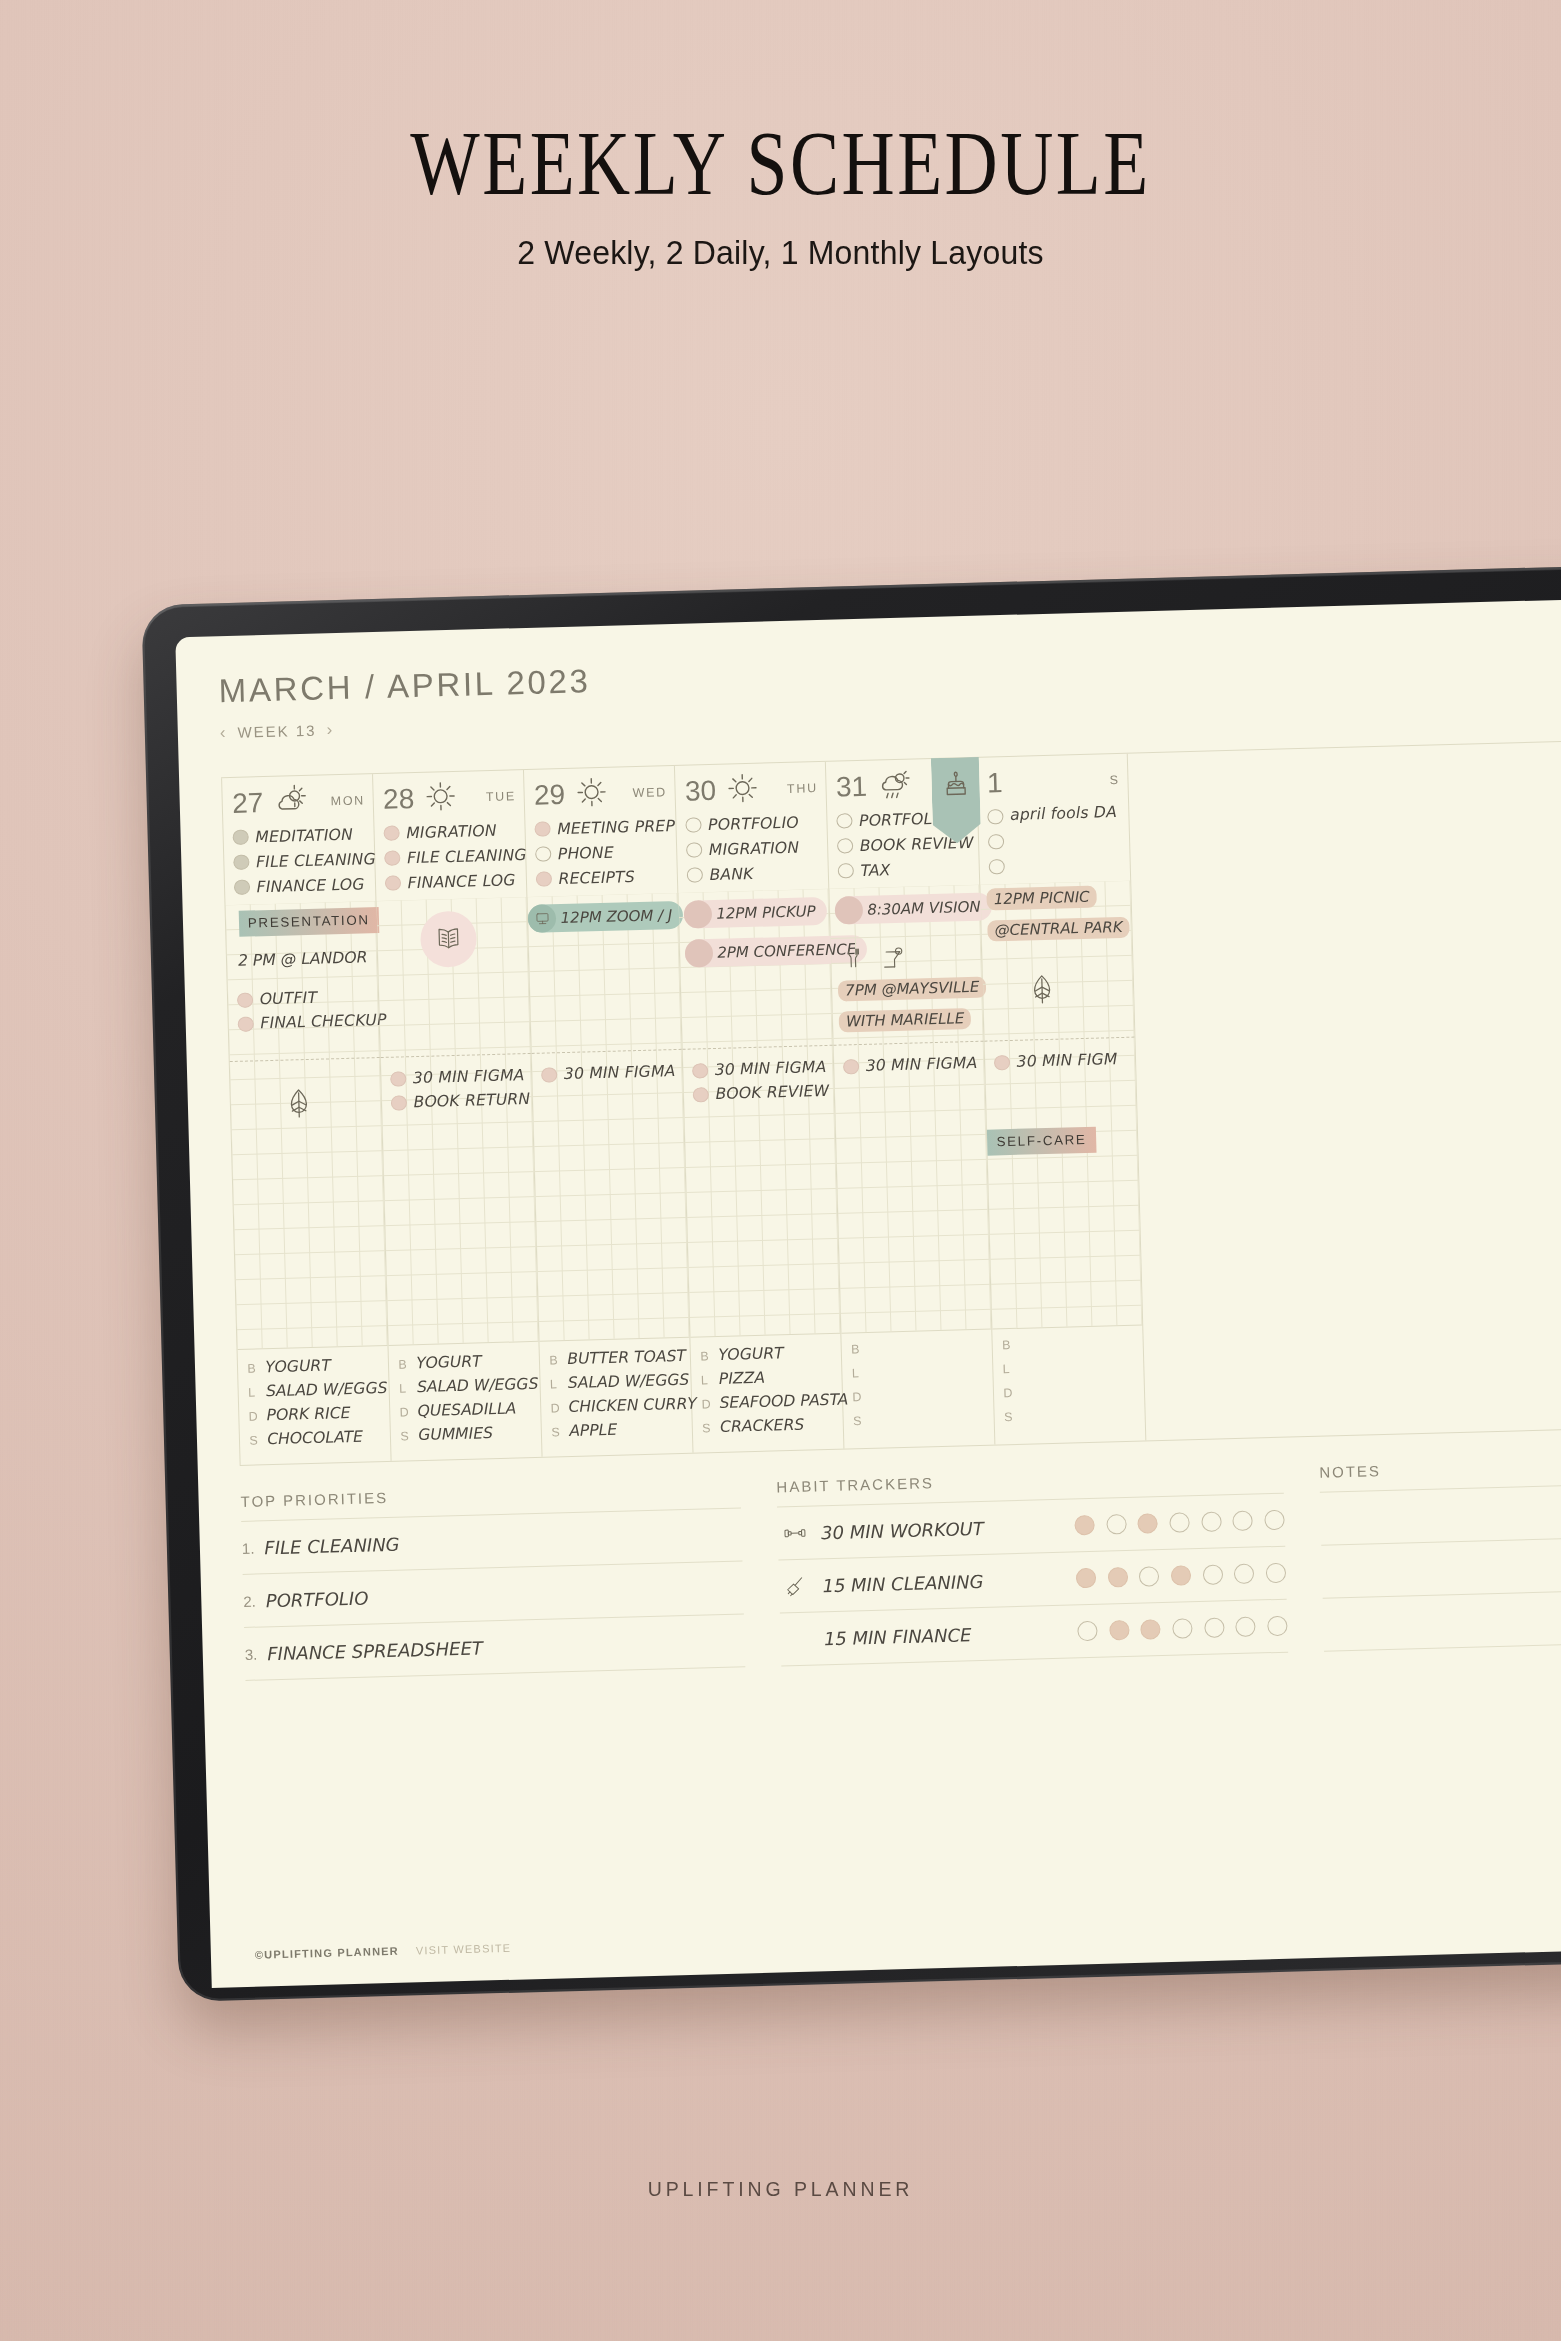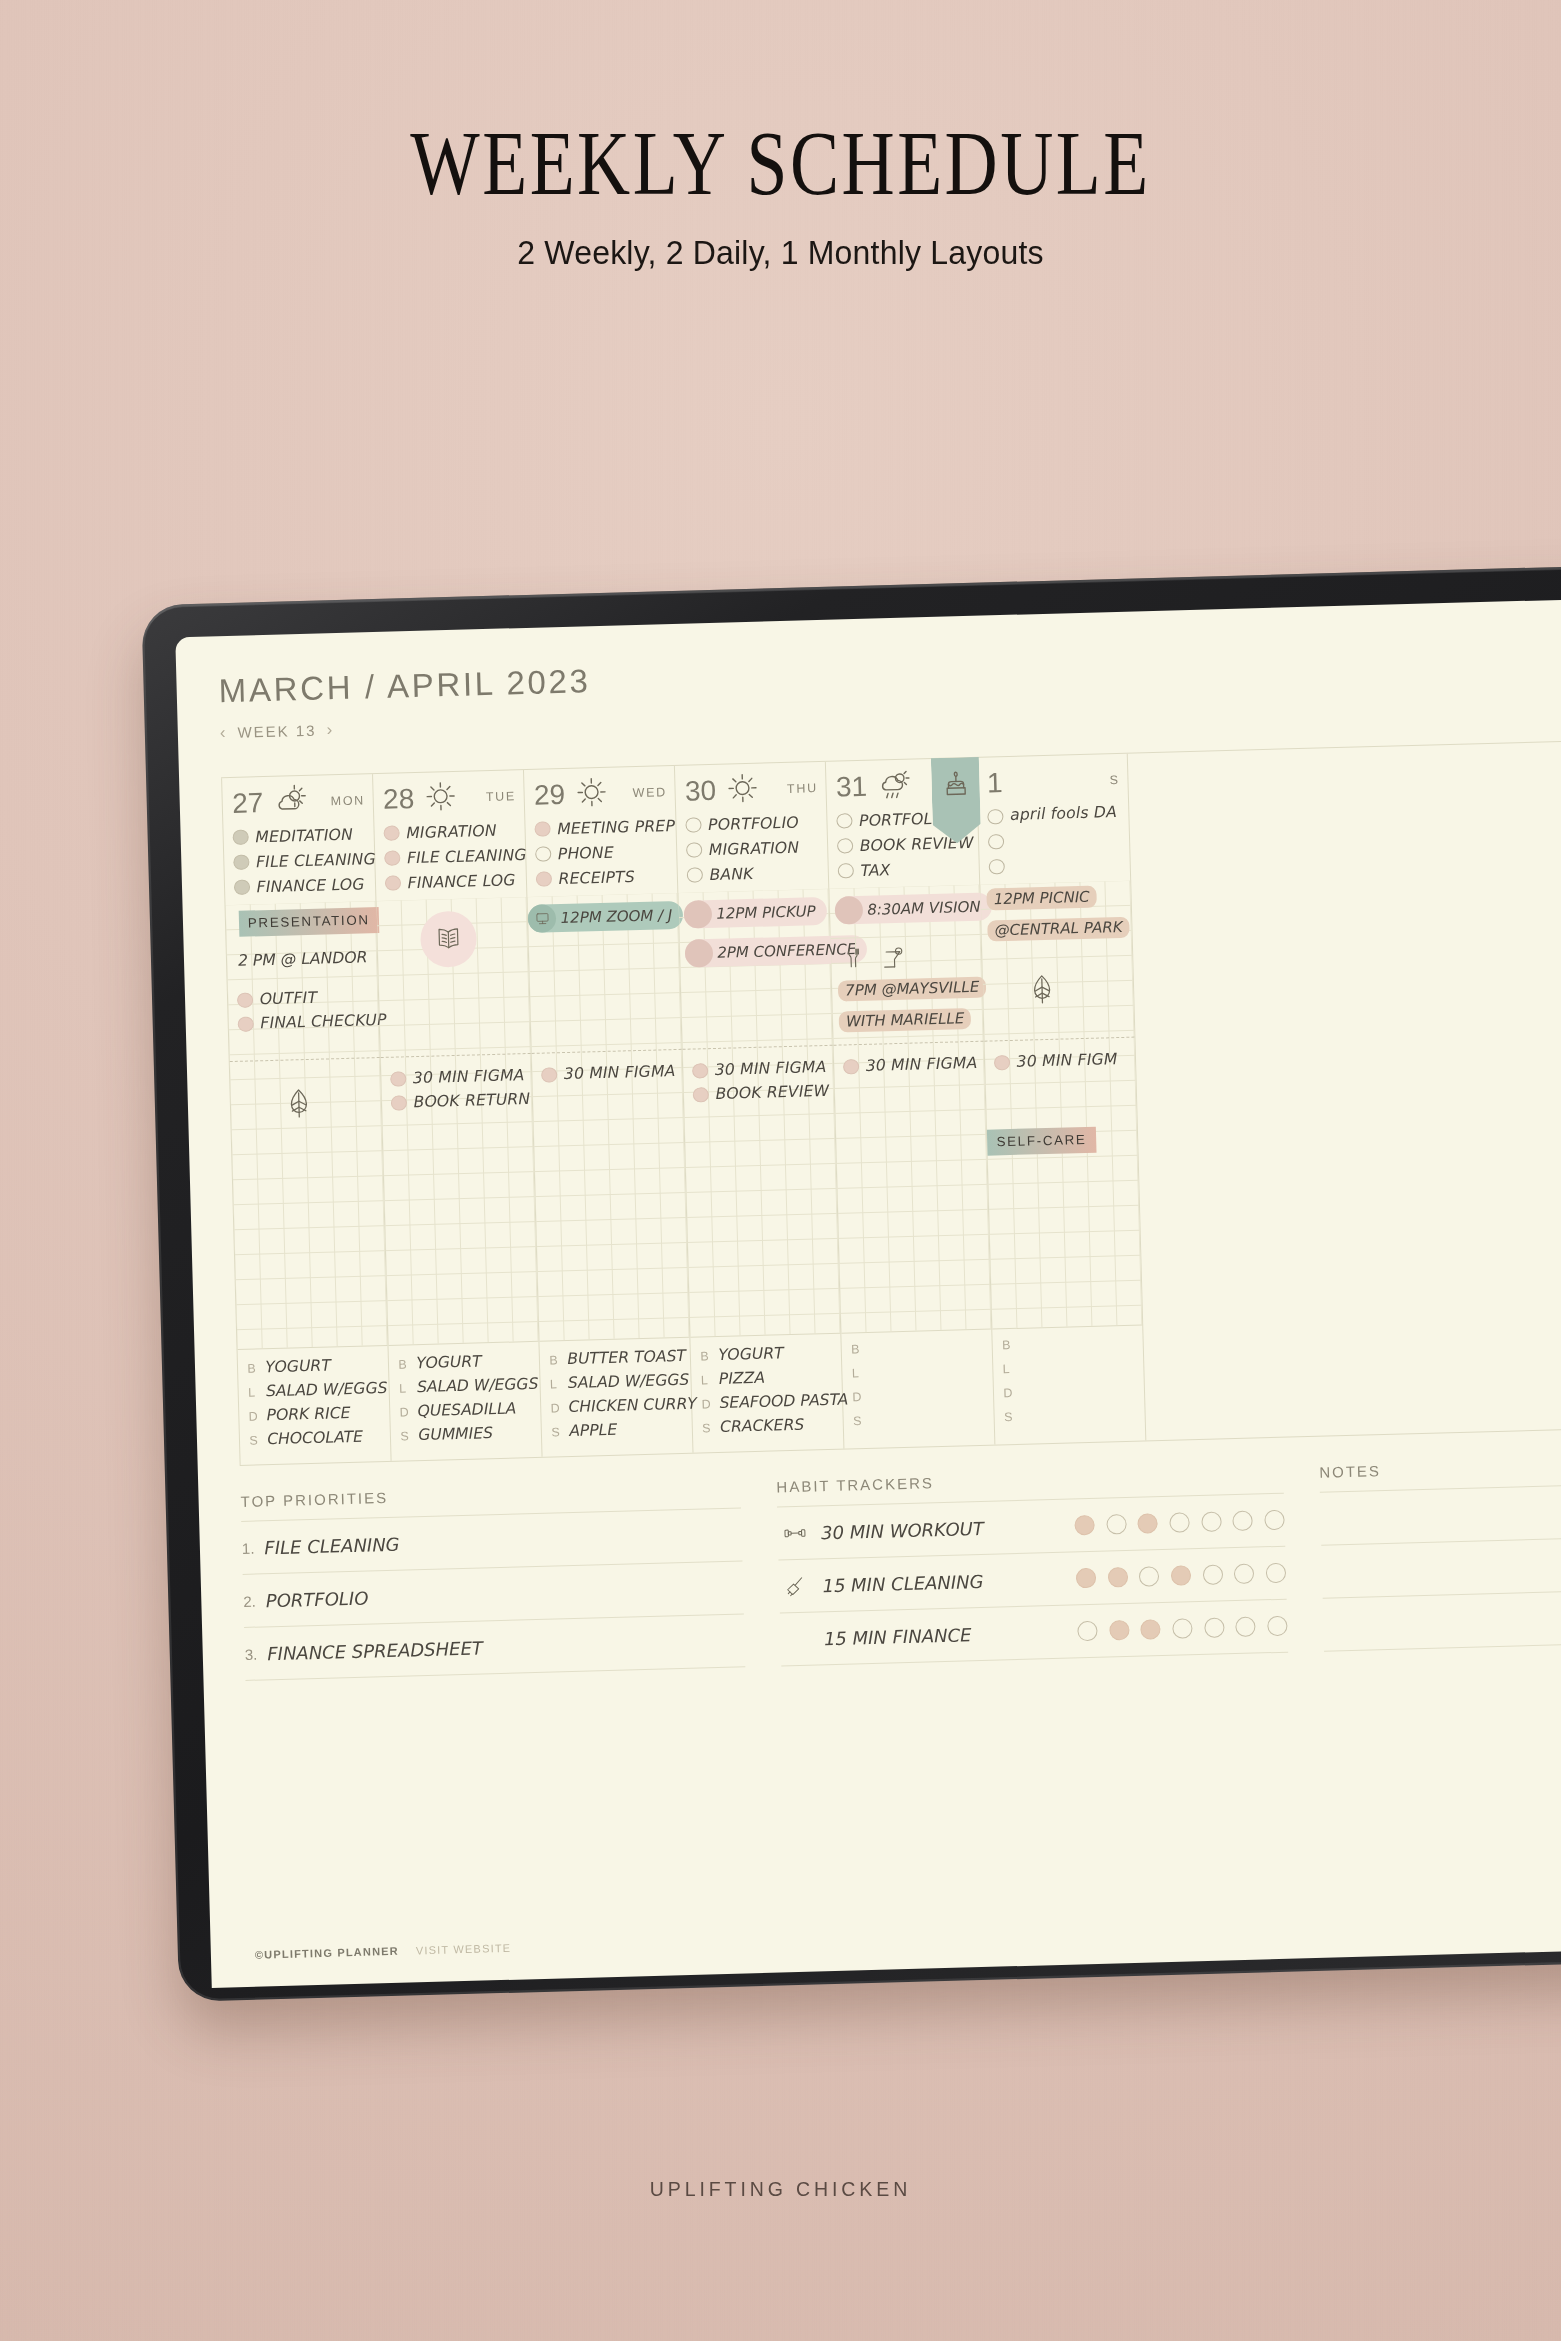--- a/index.html
+++ b/index.html
@@ -662,14 +662,14 @@
 
       <div class="foot">
         <span class="c">©UPLIFTING PLANNER</span>
         <span class="w">VISIT WEBSITE</span>
       </div>
 
     </div>
   </div>
 </div>
 
-<div class="caption">UPLIFTING CHICKEN</div>
+<div class="caption">UPLIFTING PLANNER</div>
 
 
 </body></html>

